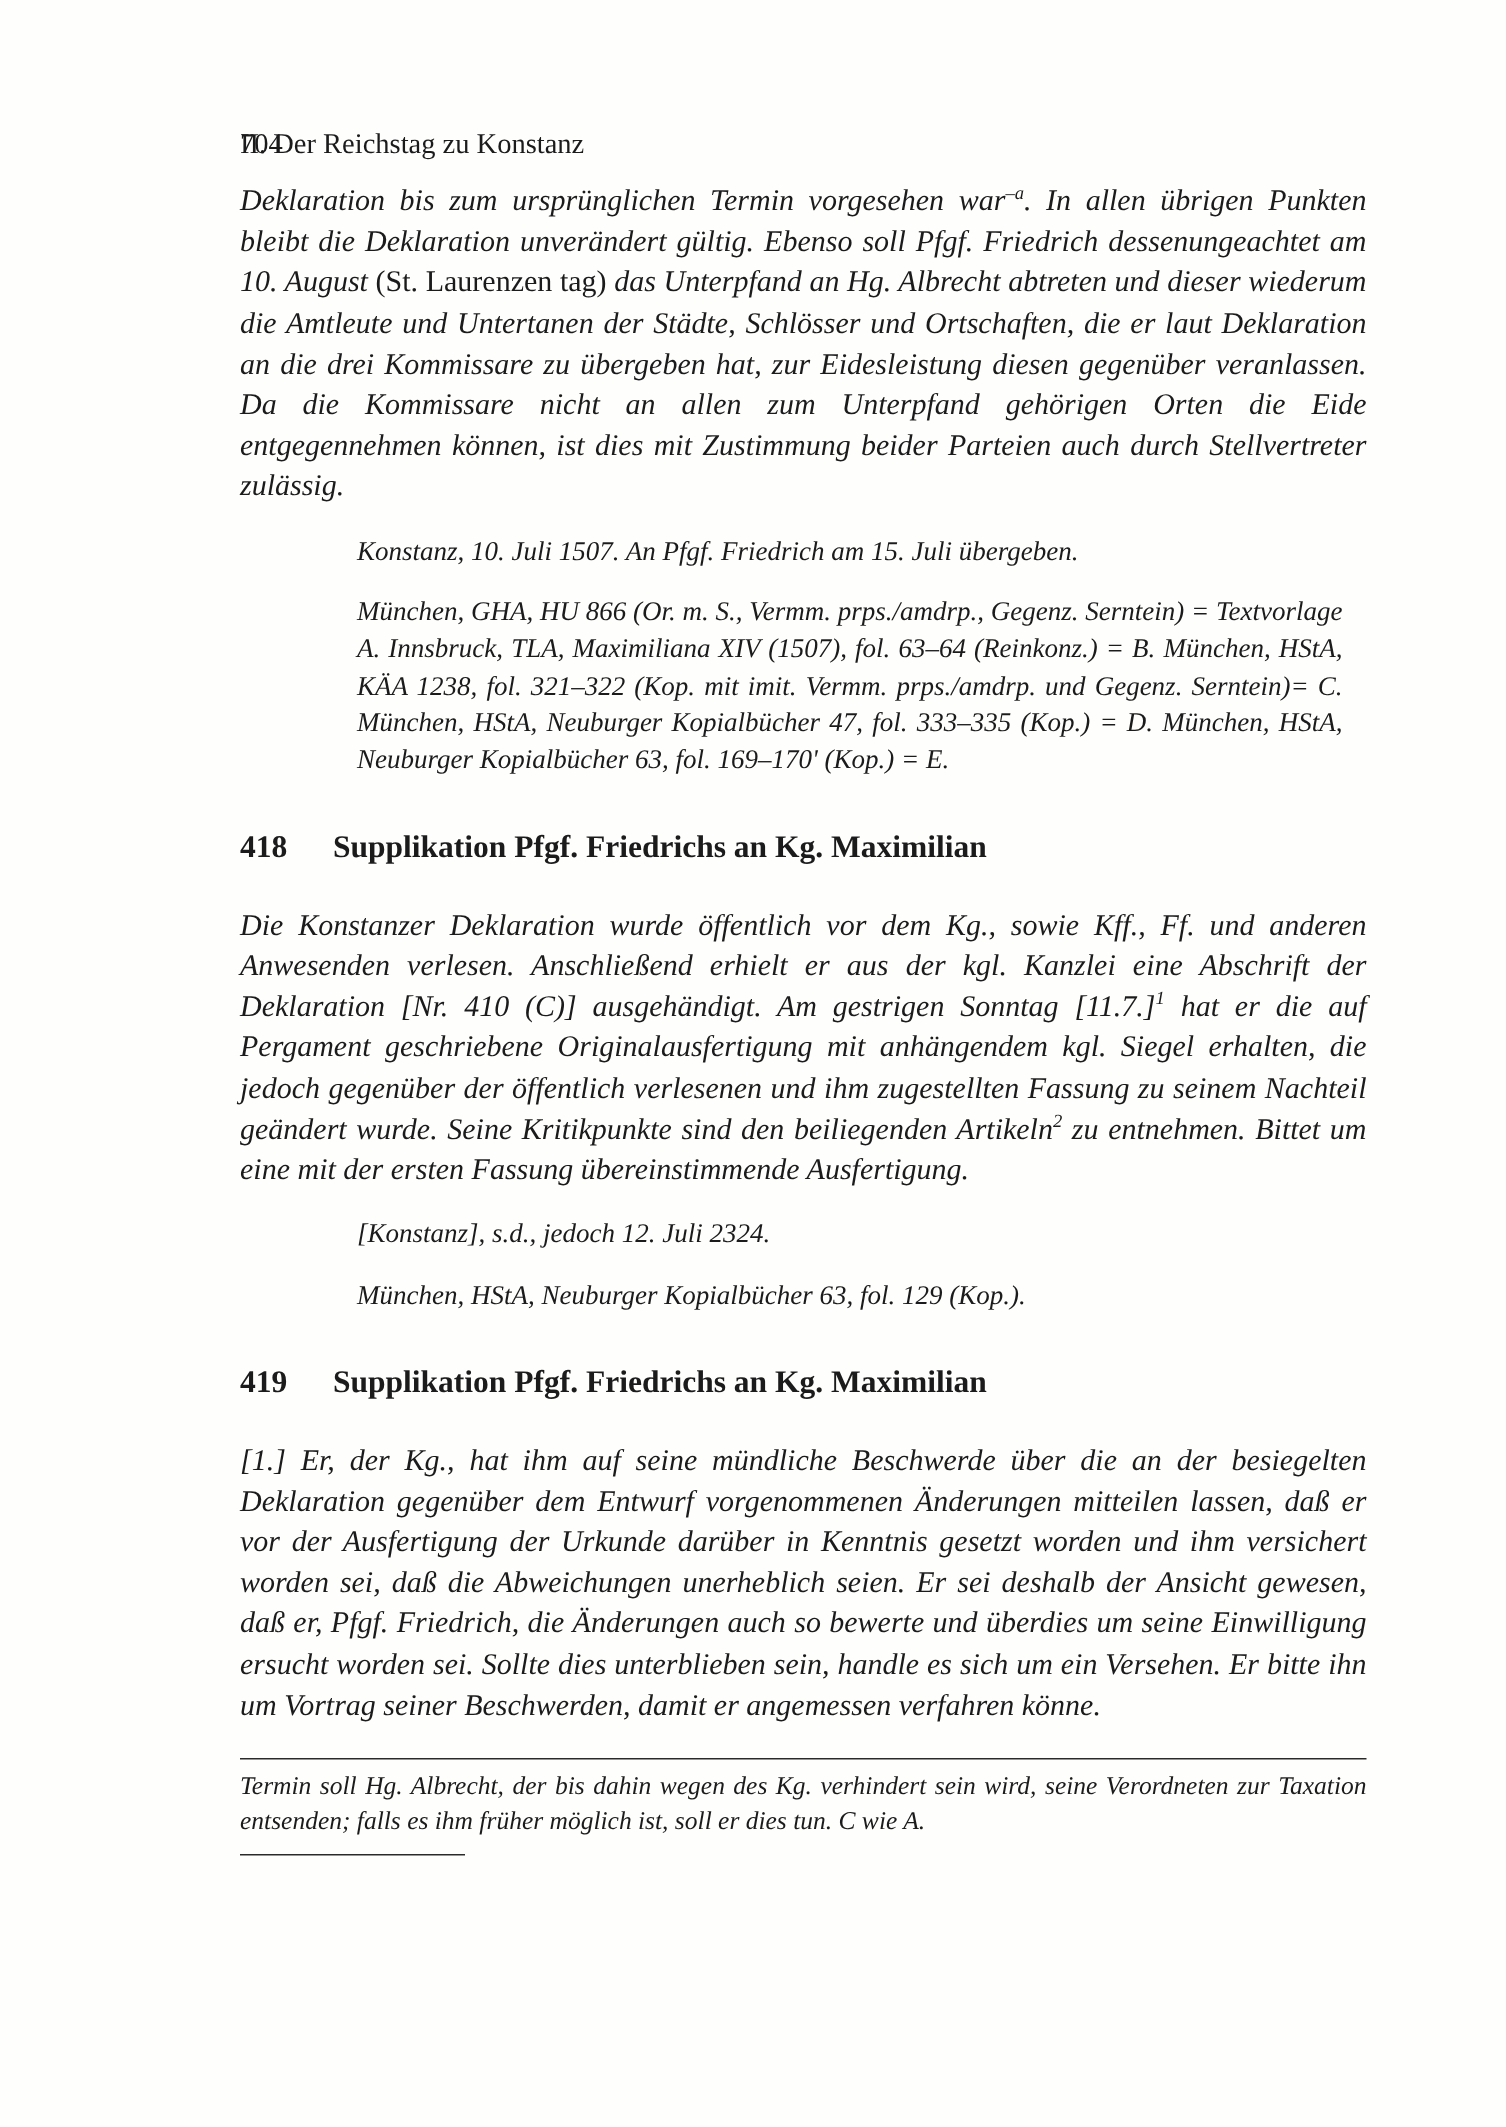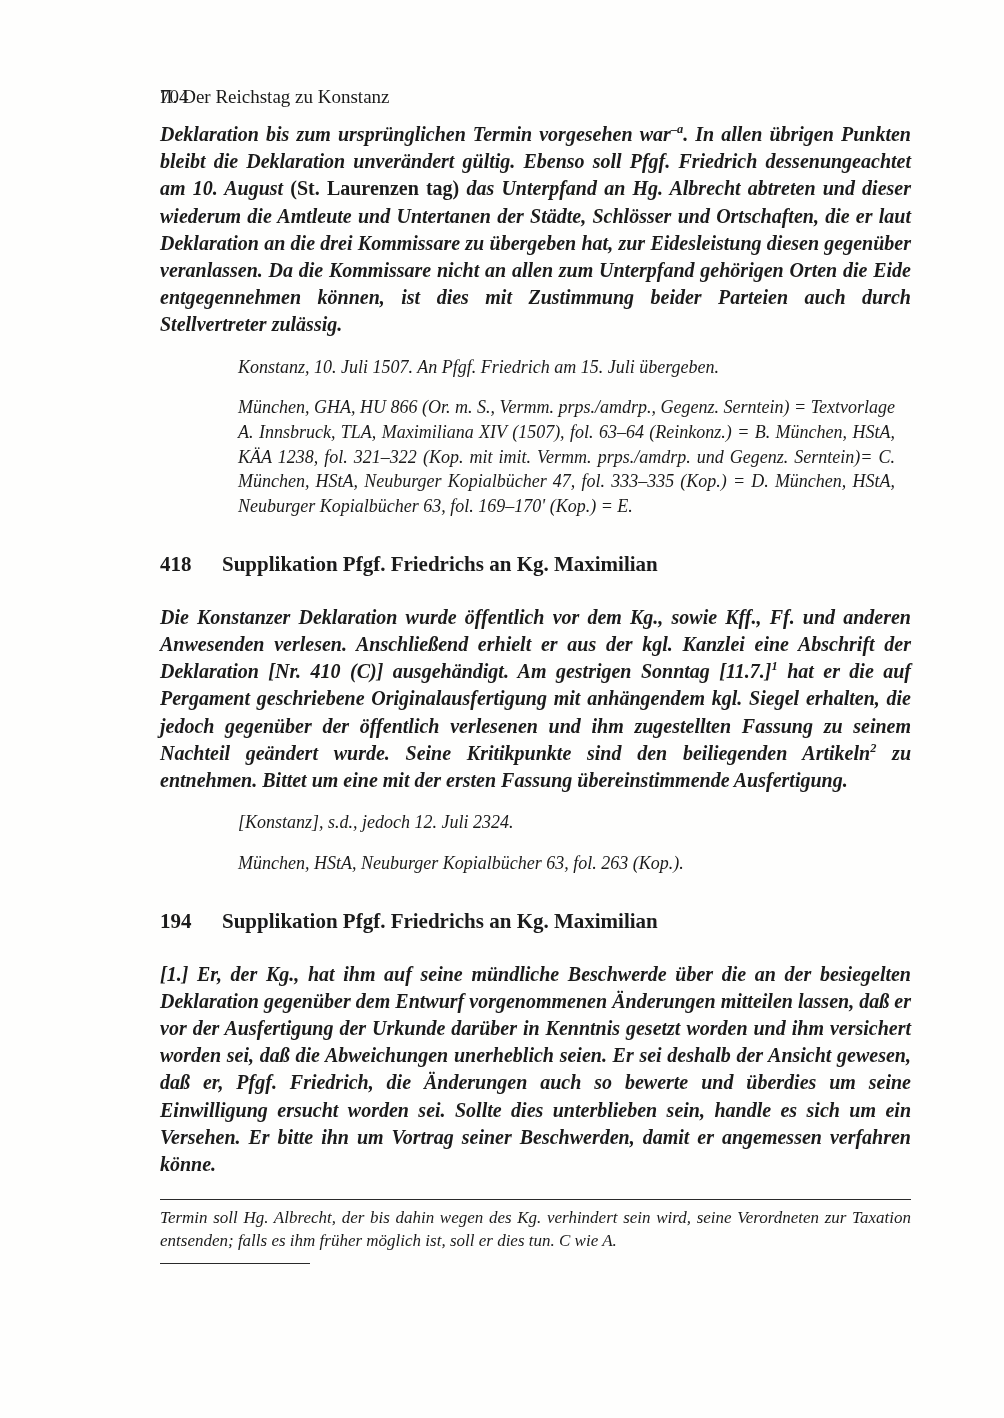--- a/index.html
+++ b/index.html
@@ -35,21 +35,20 @@
   .running-head { display: block; text-align: left; }
 
   
   .body-para {
     margin: 0;
     font-size: 20px;
     line-height: 27.2px;
     text-align: justify;
     font-style: italic;
     hyphens: auto;
-    font-weight: bold;
   }
   .body-para.first-indent { text-indent: 22px; }
 
   
   .source-block {
     margin-top: 8px;
     padding-left: 62px;
     font-size: 18px;
     line-height: 24.7px;
     font-style: italic;
@@ -118,25 +117,25 @@
 
     <h2 class="entry-heading">
       <span class="entry-number">418</span>
       <span class="entry-title">Supplikation Pfgf. Friedrichs an Kg. Maximilian</span>
     </h2>
 
     <p class="body-para"><span>Die Konstanzer Deklaration wurde öffentlich vor dem Kg., sowie Kff., Ff. und anderen Anwesenden verlesen. Anschließend erhielt er aus der kgl. Kanzlei eine Abschrift der Deklaration [Nr. 410 (C)] ausgehändigt. Am gestrigen Sonntag [11.7.]</span><span class="sup">1</span><span> hat er die auf Pergament geschriebene Originalausfertigung mit anhängendem kgl. Siegel erhalten, die jedoch gegenüber der öffentlich verlesenen und ihm zugestellten Fassung zu seinem Nachteil geändert wurde. Seine Kritikpunkte sind den beiliegenden Artikeln</span><span class="sup">2</span><span> zu entnehmen. Bittet um eine mit der ersten Fassung übereinstimmende Ausfertigung.</span></p>
 
     <div class="source-block">
       <p>[Konstanz], s.d., jedoch 12. Juli 2324.</p>
-      <p>München, HStA, Neuburger Kopialbücher 63, fol. 263 (Kop.).</p>
+      <p>München, HStA, Neuburger Kopialbücher 63, fol. 129 (Kop.).</p>
     </div>
 
     <h2 class="entry-heading">
-      <span class="entry-number">194</span>
+      <span class="entry-number">419</span>
       <span class="entry-title">Supplikation Pfgf. Friedrichs an Kg. Maximilian</span>
     </h2>
 
     <p class="body-para">[1.] Er, der Kg., hat ihm auf seine mündliche Beschwerde über die an der besiegelten Deklaration gegenüber dem Entwurf vorgenommenen Änderungen mitteilen lassen, daß er vor der Ausfertigung der Urkunde darüber in Kenntnis gesetzt worden und ihm versichert worden sei, daß die Abweichungen unerheblich seien. Er sei deshalb der Ansicht gewesen, daß er, Pfgf. Friedrich, die Änderungen auch so bewerte und überdies um seine Einwilligung ersucht worden sei. Sollte dies unterblieben sein, handle es sich um ein Versehen. Er bitte ihn um Vortrag seiner Beschwerden, damit er angemessen verfahren könne.</p>
 
     <div class="footnote-area">
       <div class="rule-full"></div>
       <p class="footnote">Termin soll Hg. Albrecht, der bis dahin wegen des Kg. verhindert sein wird, seine Verordneten zur Taxation entsenden; falls es ihm früher möglich ist, soll er dies tun. C wie A.</p>
       <div class="rule-short"></div>
     </div>

